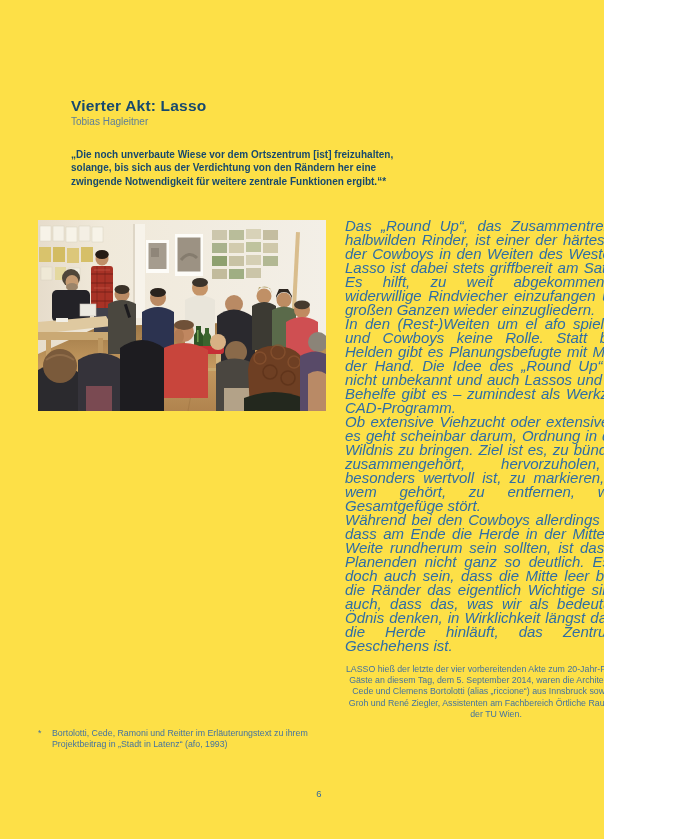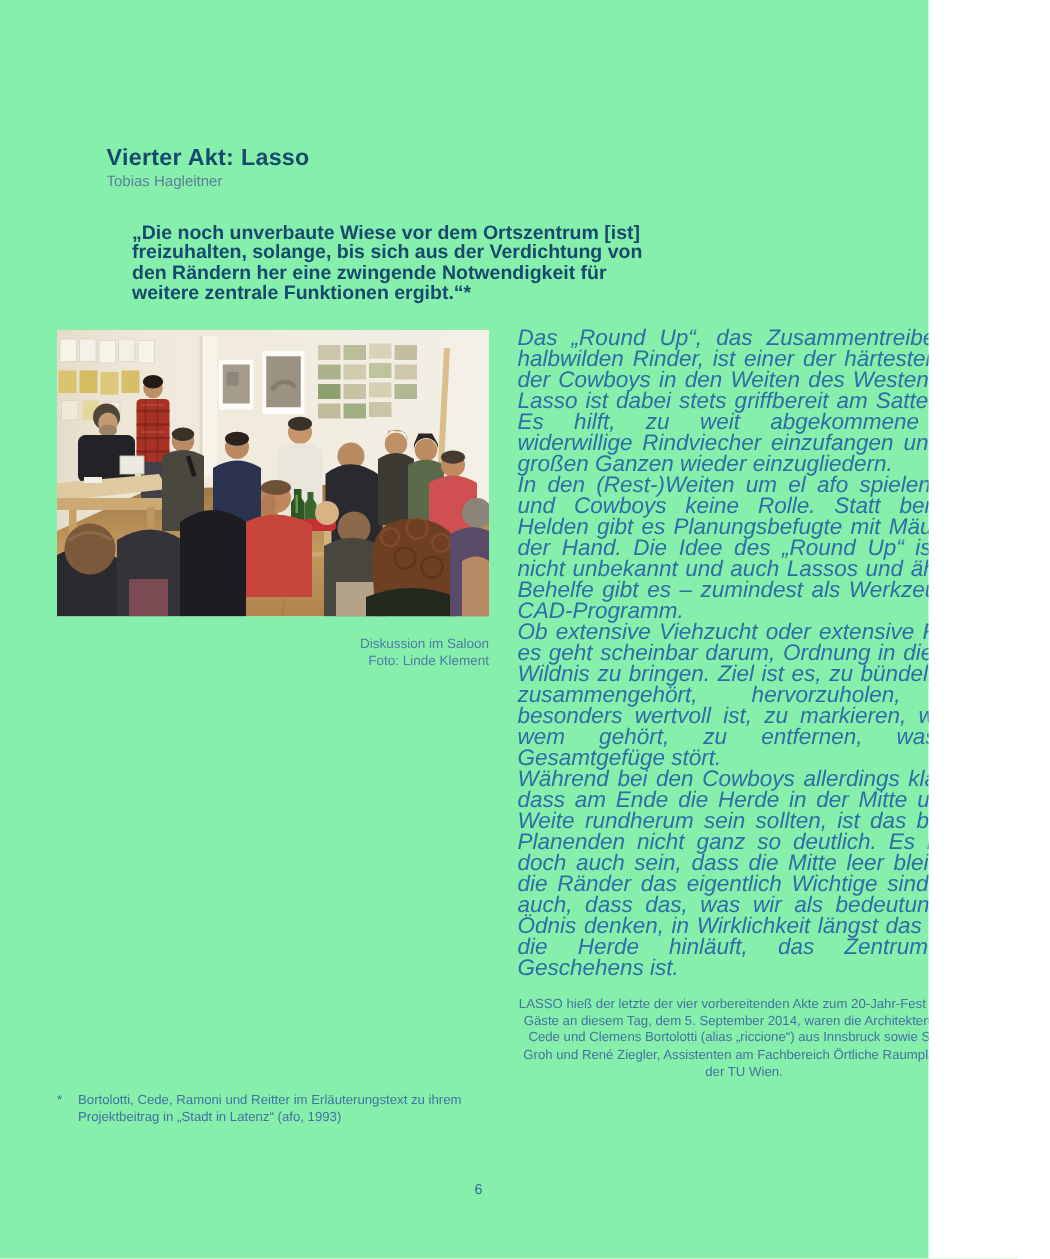--- a/index.html
+++ b/index.html
@@ -1,31 +1,30 @@
 <!DOCTYPE html>
 <html><head>
 <meta charset="utf-8">
 <style>
   html,body{margin:0;padding:0;background:#ffffff;}
   .page{
-    position:relative;width:604px;height:839px;background:#86efac;overflow:hidden;
+    position:relative;width:604px;height:839px;background:#fde047;overflow:hidden;
     font-family:"Liberation Sans", sans-serif;
-    padding-left:15px;
   }
   .title{
     position:absolute;left:71px;top:97px;margin:0;
     font-size:15.5px;font-weight:bold;color:#17496e;letter-spacing:.2px;
   }
   .author{
     position:absolute;left:71px;top:116px;
     font-size:10px;color:#5d7e99;
   }
   .quote{
-    position:absolute;left:88px;top:148px;width:356px;
-    font-size:13px;font-weight:bold;line-height:13.4px;color:#17496e;
+    position:absolute;left:71px;top:148px;width:356px;
+    font-size:10px;font-weight:bold;line-height:13.4px;color:#17496e;
   }
   .photo{
     position:absolute;left:38px;top:220px;width:288px;height:191px;margin:0;
     overflow:hidden;
   }
   .caption{
     position:absolute;left:38px;top:424px;width:288px;
     text-align:right;font-size:9px;line-height:11px;color:#4e7ca4;
   }
   .body-col{
@@ -259,24 +258,20 @@
       </g>
 
       <g>
         <circle cx="280" cy="122" r="10" fill="#8b8478"></circle>
         <path d="M262,136 q14,-8 26,-2 l0,57 -26,0 Z" fill="#584a68"></path>
         <path d="M270,154 q10,-6 18,0 l0,37 -18,0 Z" fill="#b98a66"></path>
       </g>
     </svg>
   </figure>
 
-  <div class="caption">
-    <div>Diskussion im Saloon</div>
-    <div>Foto: Linde Klement</div>
-  </div>
 
   <div class="body-col">
     <p>Das „Round Up“, das Zusammentreiben der halbwilden Rinder, ist einer der härtesten Jobs der Cowboys in den Weiten des Westens. Das Lasso ist dabei stets griffbereit am Sattelknauf. Es hilft, zu weit abgekommene oder widerwillige Rindviecher einzufangen und dem großen Ganzen wieder einzugliedern.</p>
     <p>In den (Rest-)Weiten um el afo spielen Kühe und Cowboys keine Rolle. Statt berittener Helden gibt es Planungsbefugte mit Mäusen in der Hand. Die Idee des „Round Up“ ist aber nicht unbekannt und auch Lassos und ähnliche Behelfe gibt es – zumindest als Werkzeuge im CAD-Programm.</p>
     <p>Ob extensive Viehzucht oder extensive Rolle – es geht scheinbar darum, Ordnung in die Halb-Wildnis zu bringen. Ziel ist es, zu bündeln, was zusammengehört, hervorzuholen, was besonders wertvoll ist, zu markieren, was zu wem gehört, zu entfernen, was im Gesamtgefüge stört.</p>
     <p>Während bei den Cowboys allerdings klar war, dass am Ende die Herde in der Mitte und die Weite rundherum sein sollten, ist das bei den Planenden nicht ganz so deutlich. Es könnte doch auch sein, dass die Mitte leer bleibt und die Ränder das eigentlich Wichtige sind. Oder auch, dass das, was wir als bedeutungslose Ödnis denken, in Wirklichkeit längst das ist, wo die Herde hinläuft, das Zentrum des Geschehens ist.</p>
     <div class="note">LASSO hieß der letzte der vier vorbereitenden Akte zum 20-Jahr-Fest im afo. Gäste an diesem Tag, dem 5. September 2014, waren die Architekten Tilvin Cede und Clemens Bortolotti (alias „riccione“) aus Innsbruck sowie Stefan Groh und René Ziegler, Assistenten am Fachbereich Örtliche Raumplanung der TU Wien.</div>
   </div>
 
   <div class="footnote">

